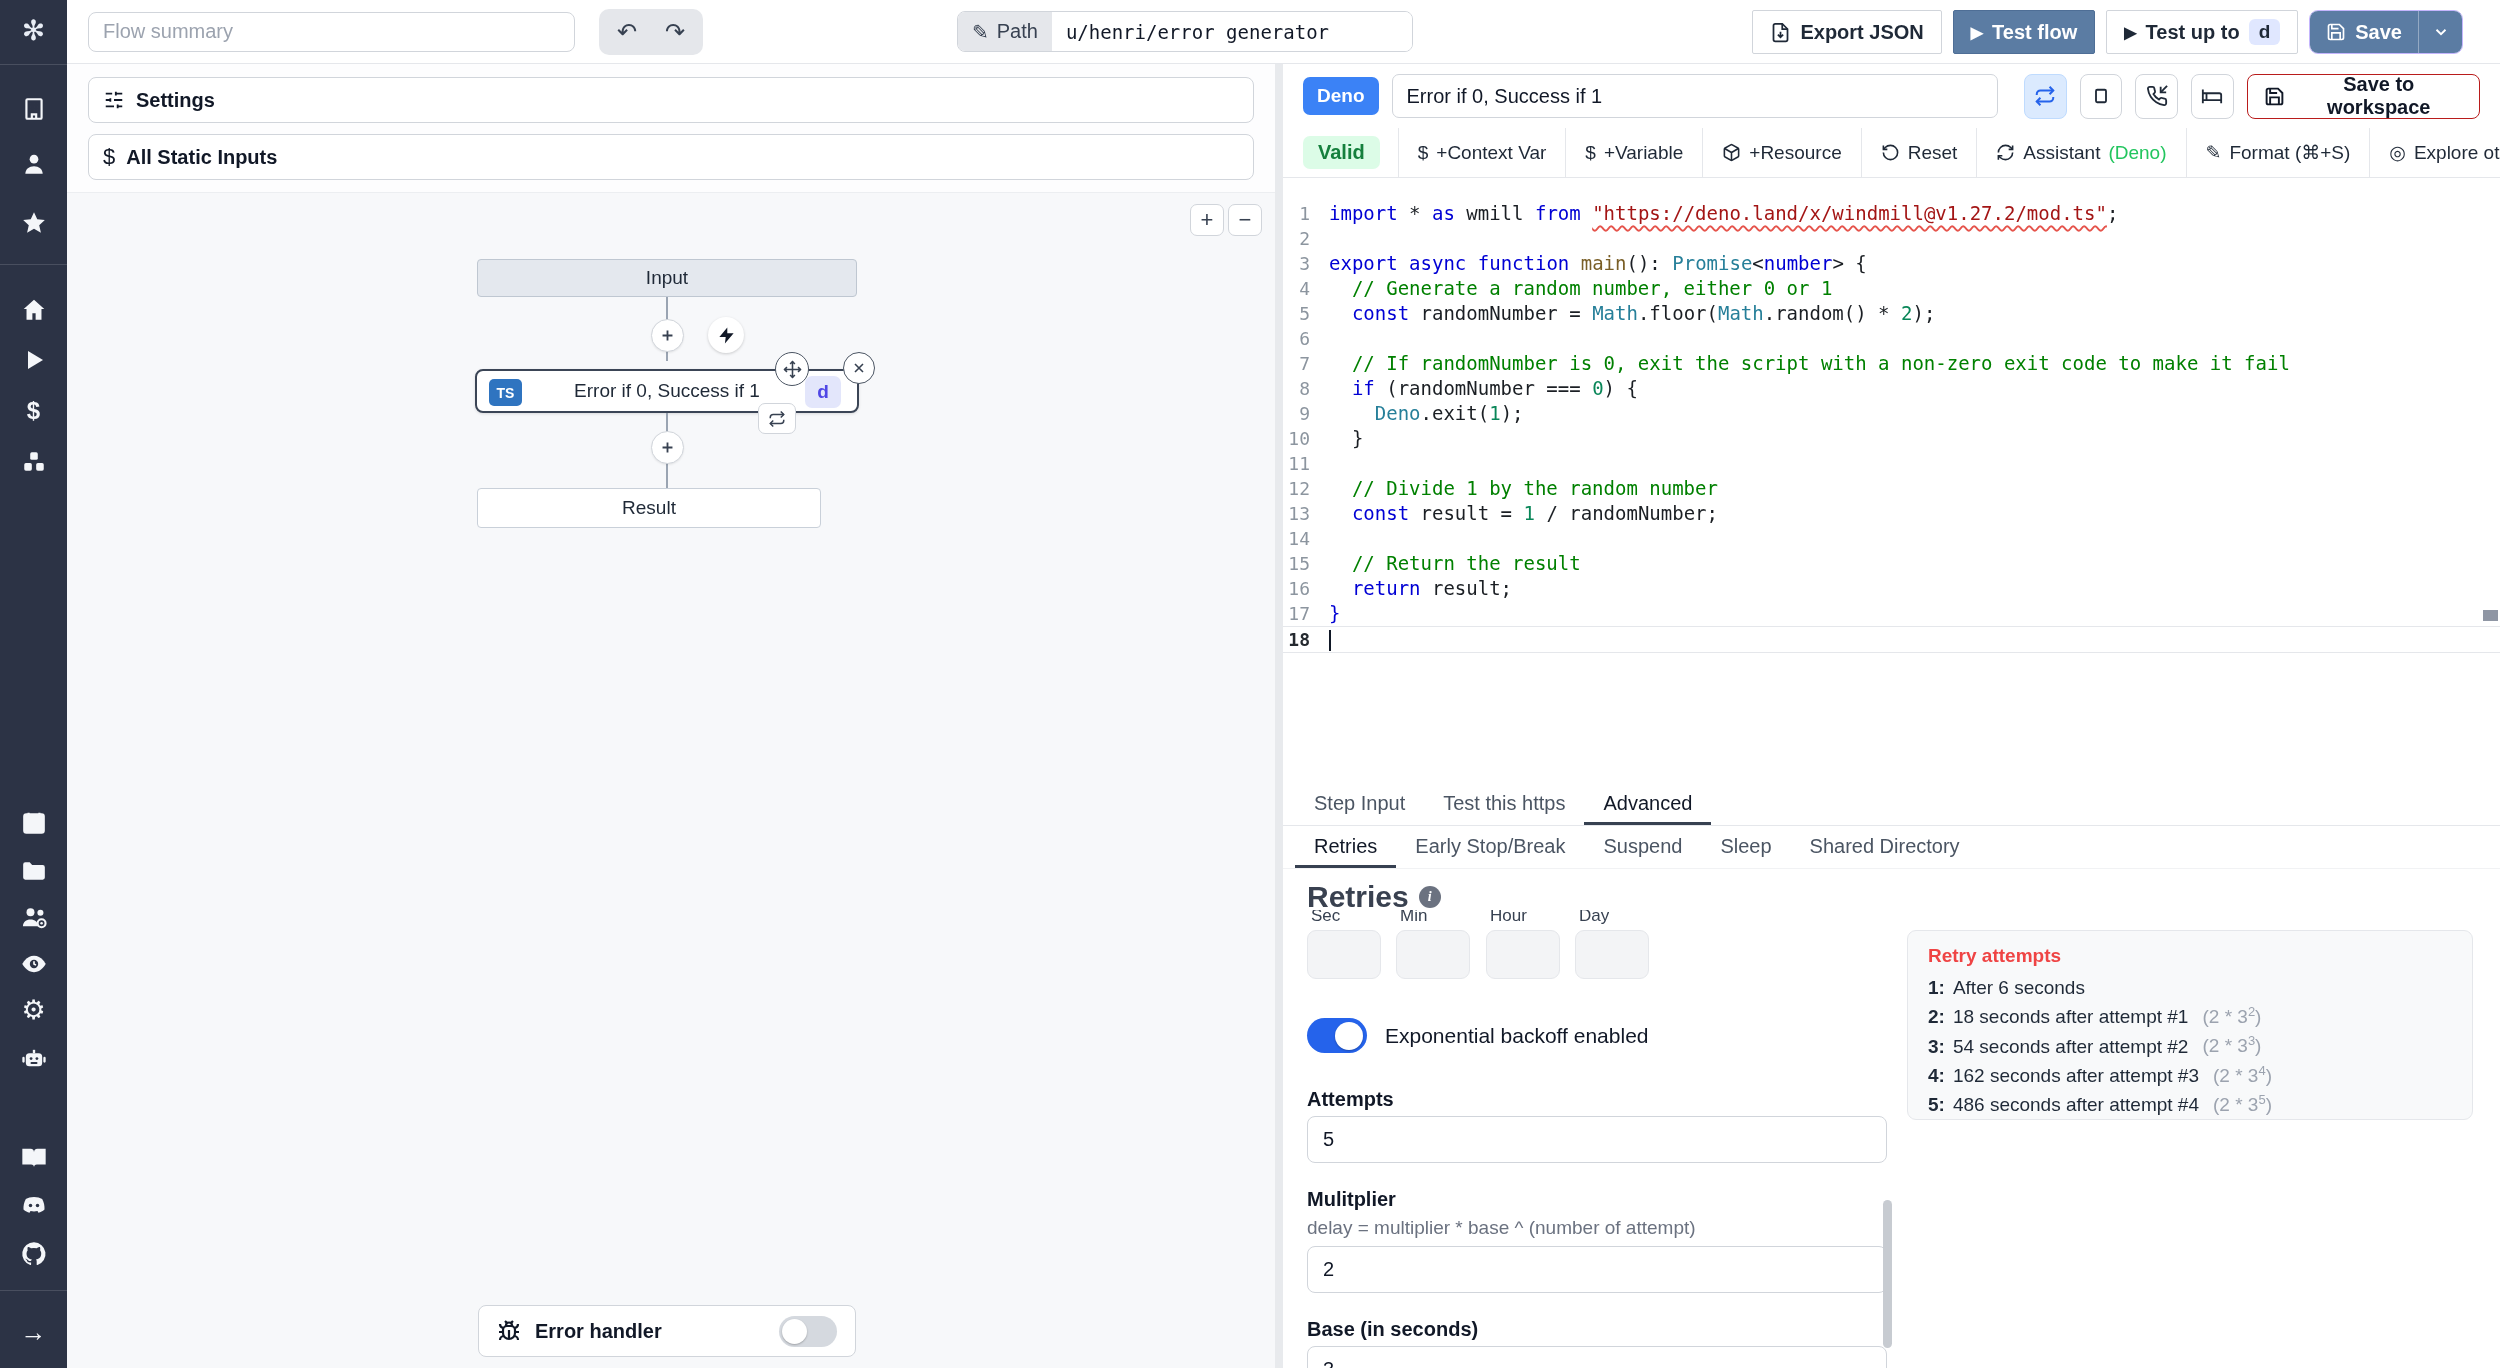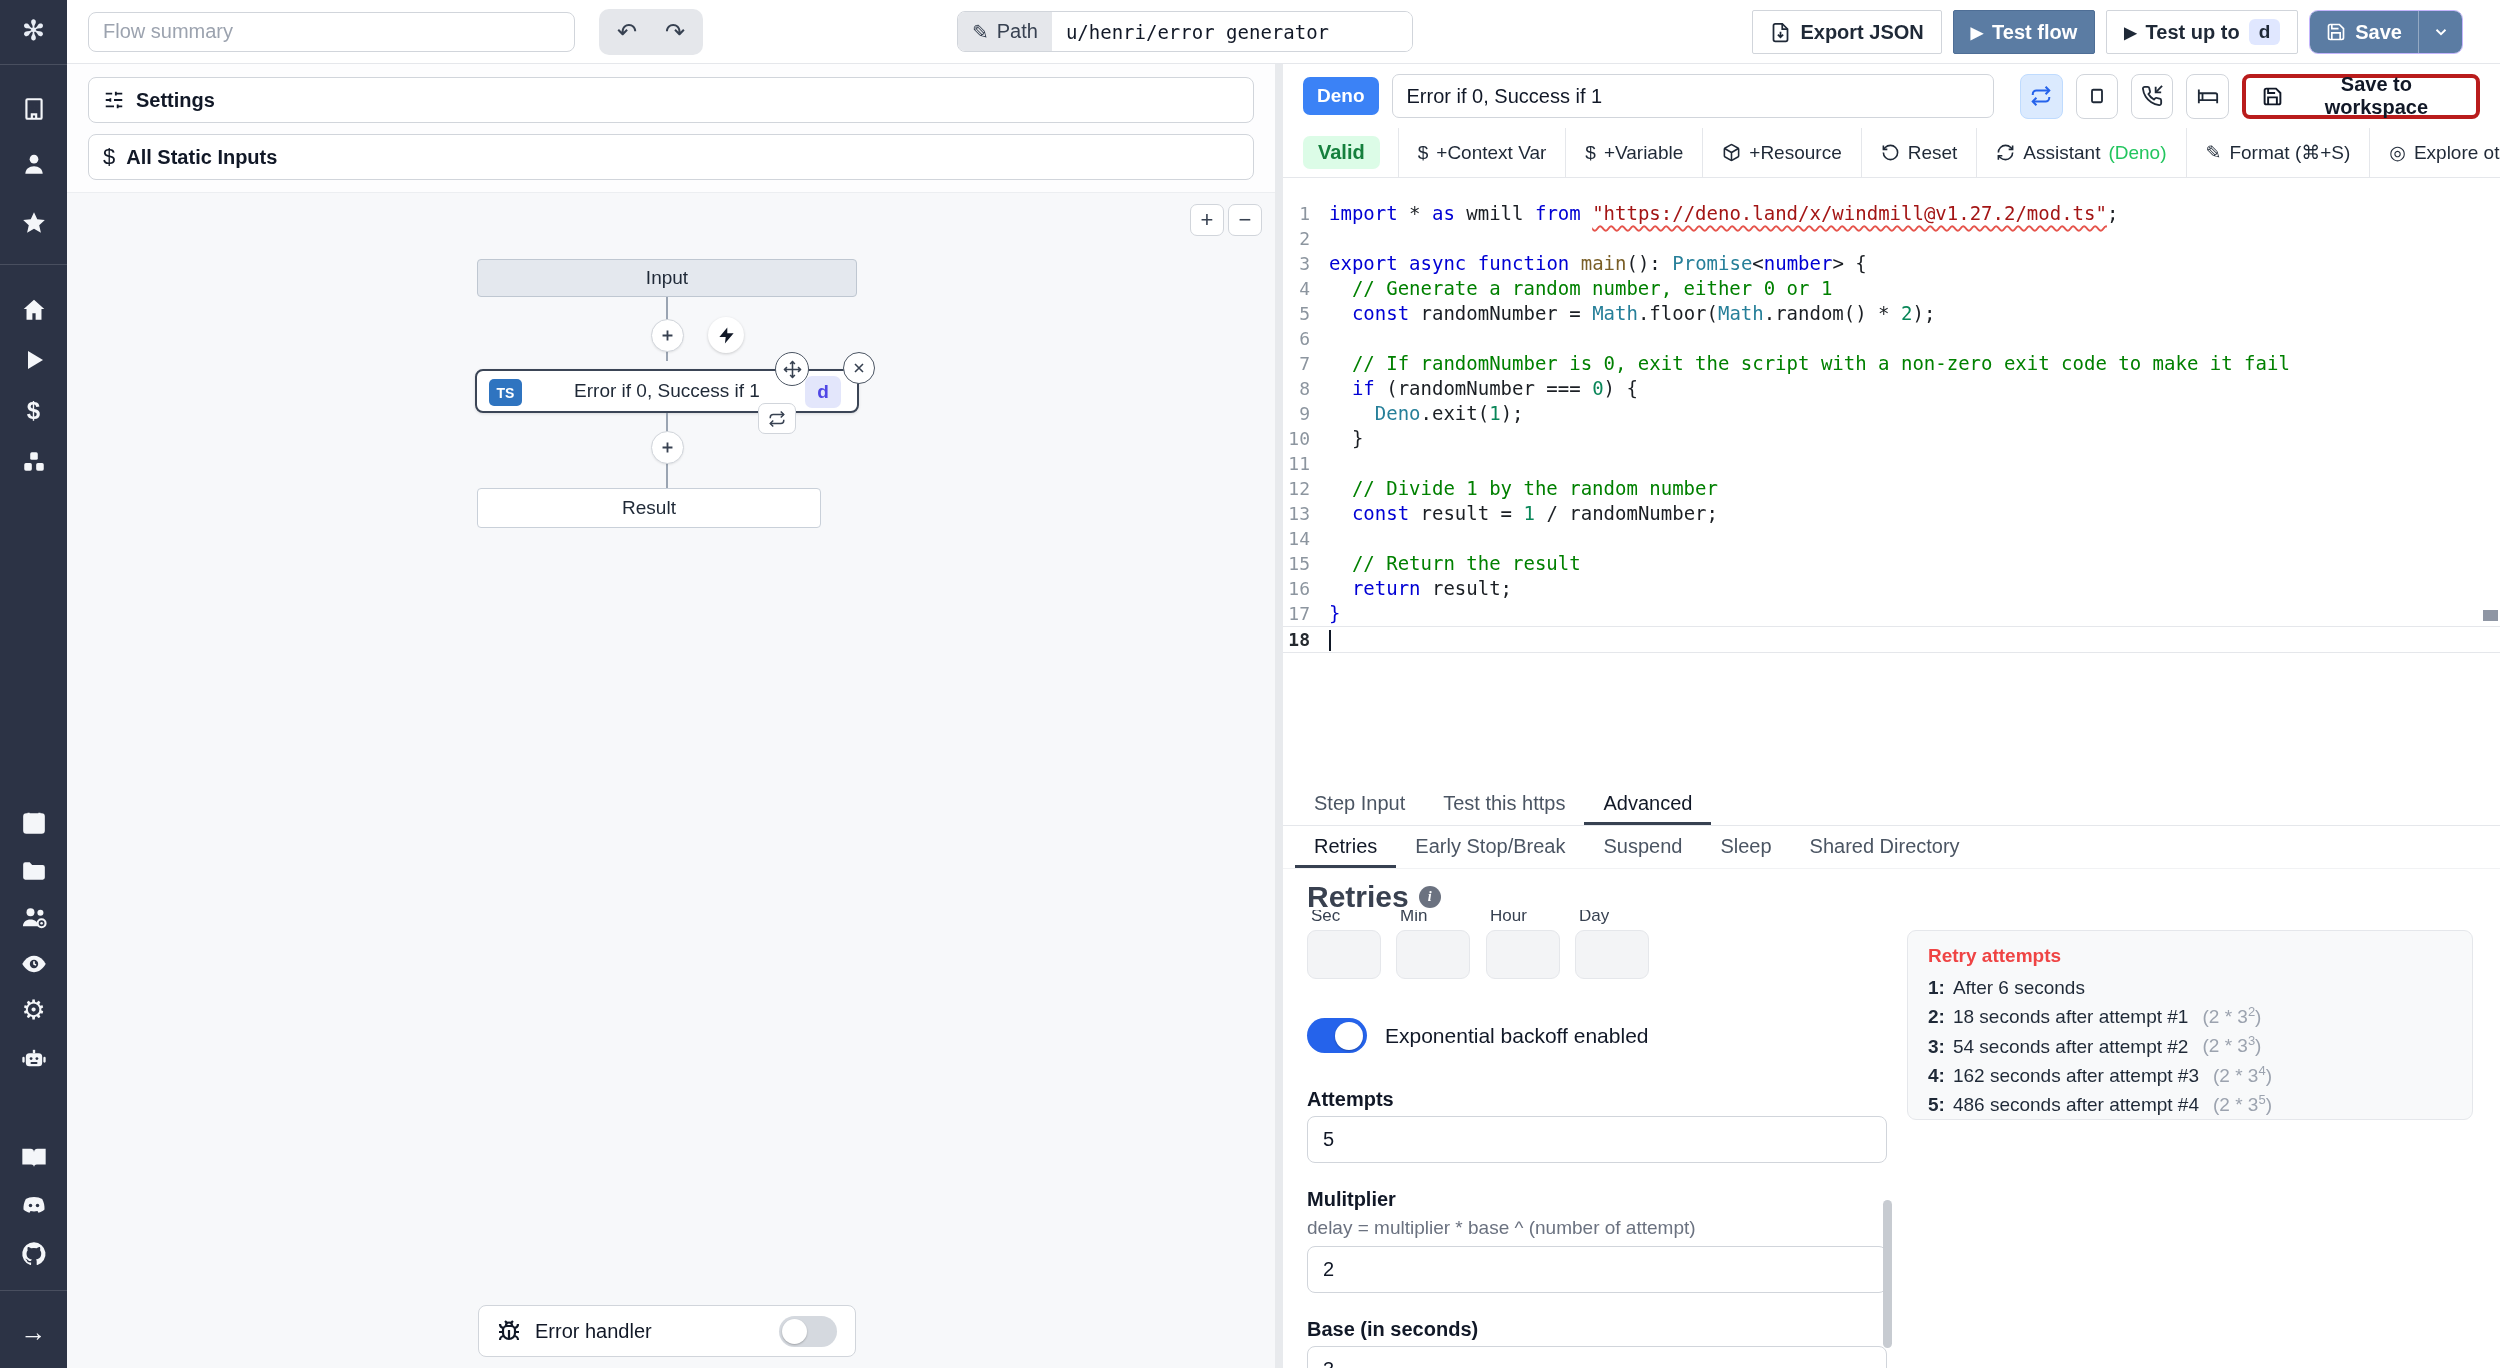--- a/index.html
+++ b/index.html
@@ -55,38 +55,38 @@
     font-size:14px; font-weight:700; display:flex; align-items:center; justify-content:center; }
   #d-badge { position:absolute; right:16px; top:5px; height:32px; min-width:36px; background:#e3e6fb; color:#4f46e5; border-radius:7px;
     font-size:19px; font-weight:700; display:flex; align-items:center; justify-content:center; }
   .float-circle { position:absolute; background:#ffffff; border-radius:50%; display:flex; align-items:center; justify-content:center; color:#374151; cursor:pointer; }
   .soft-border { border:1px solid #d1d5db; box-shadow:0 1px 2px rgba(0,0,0,0.08); }
   .dark-border { border:1.5px solid #4b5563; }
   #repeat-chip { position:absolute; left:691px; top:210px; width:38px; height:31px; background:#fff; border:1px solid #d1d5db;
     border-radius:7px; display:flex; align-items:center; justify-content:center; color:#374151; cursor:pointer; }
   #error-handler { position:absolute; left:411px; top:1112px; width:378px; height:52px; background:#fff; border:1px solid #d1d5db;
     border-radius:8px; display:flex; align-items:center; gap:14px; padding:0 18px; }
-  #error-handler .lbl { font-size:20px; font-weight:400; color:#111827; }
+  #error-handler .lbl { font-size:20px; font-weight:700; color:#111827; }
   .toggle { position:relative; border-radius:999px; cursor:pointer; }
   .toggle .knob { position:absolute; top:3px; background:#fff; border-radius:50%; box-shadow:0 1px 2px rgba(0,0,0,0.25); }
   #eh-toggle { width:58px; height:31px; background:#d5d9df; margin-left:auto; }
   #eh-toggle .knob { left:3px; width:25px; height:25px; }
 
   
   #splitter { position:absolute; left:1275px; top:64px; width:8px; height:1304px; background:#e8eaed; cursor:col-resize; }
 
   
   #right { position:absolute; left:1283px; top:64px; width:1217px; height:1304px; background:#ffffff; }
   #ed-header { position:absolute; left:0; top:0; width:1217px; height:64px; display:flex; align-items:center; padding:0 20px; gap:13px; }
   #deno-badge { background:#3b82f6; color:#fff; font-size:19px; font-weight:700; border-radius:7px; padding:8px 14px; }
   #step-name { width:640px; height:44px; border:1px solid #d1d5db; border-radius:7px; padding:0 14px; font-size:20px; color:#111827; outline:none; font-family:"Liberation Sans",sans-serif;}
   .hdr-spacer { flex:1; }
   .icon-btn { width:45px; height:45px; border:1px solid #d1d5db; border-radius:8px; background:#fff; display:flex; align-items:center; justify-content:center; color:#1f2937; cursor:pointer; }
   .icon-btn.active-blue { background:#dbeafe; border-color:#bfdbfe; color:#2563eb; }
-  #save-ws { height:45px; border:4px solid #b91c1c; border-radius:8px; background:#fff; display:flex; align-items:center; gap:10px;
+  #save-ws { height:45px; border:1px solid #b91c1c; border-radius:8px; background:#fff; display:flex; align-items:center; gap:10px;
     padding:0 16px; font-size:20px; font-weight:700; color:#111827; cursor:pointer; }
 
   #ed-toolbar { position:absolute; left:0; top:64px; width:1217px; height:50px; display:flex; align-items:stretch; border-bottom:1px solid #e5e7eb; overflow:hidden; }
   #valid-badge { align-self:center; margin:0 18px 0 20px; background:#dcfce7; color:#15803d; font-weight:700; font-size:20px; border-radius:7px; padding:5px 15px; }
   .tool-btn { display:flex; align-items:center; gap:8px; padding:0 19px; font-size:19px; color:#1f2937; background:none; border:none;
     border-left:1px solid #e5e7eb; cursor:pointer; white-space:nowrap; }
   .tool-btn:last-child { border-right:1px solid #e5e7eb; }
   .accent-green { color:#22c55e; }
 
   

